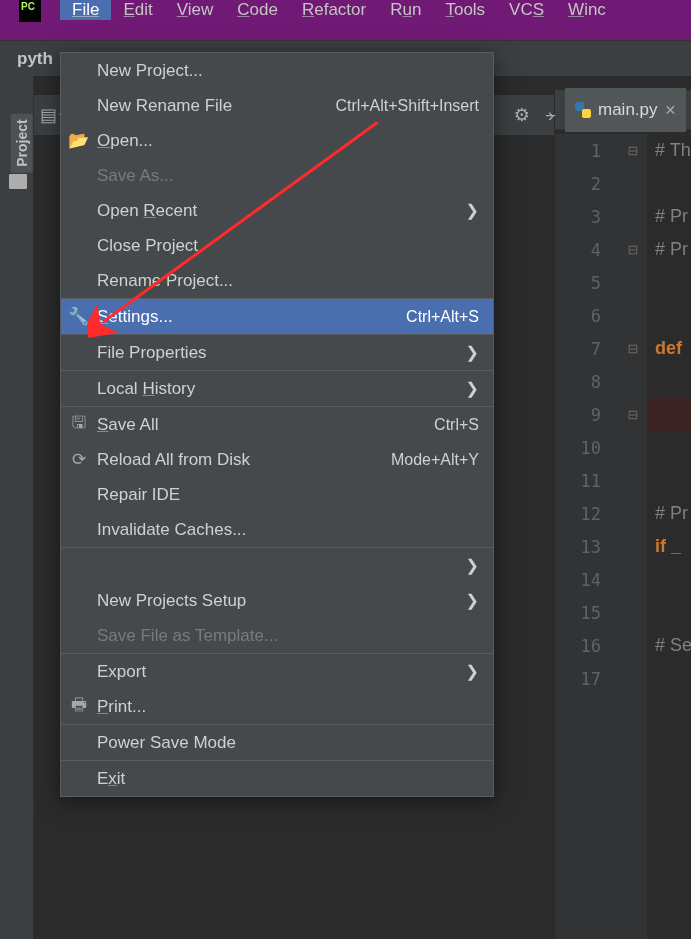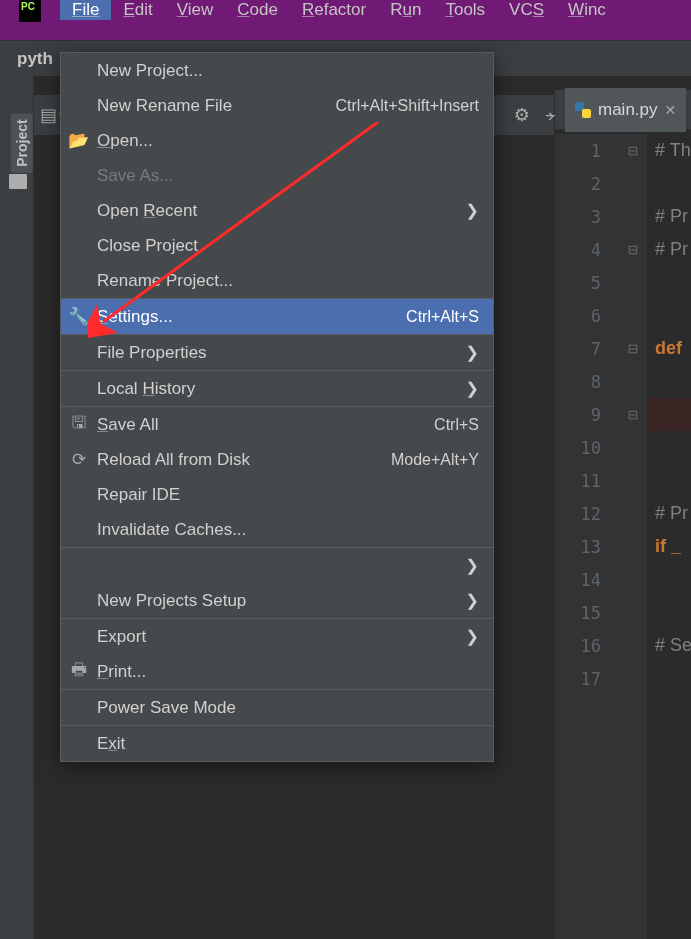--- a/index.html
+++ b/index.html
@@ -418,20 +418,23 @@
     <div class="dd-item">
       <span>Invalidate Caches...</span>
     </div>
     <div class="dd-sep"></div>
     <div class="dd-item">
       <span class="subarrow">❯</span>
     </div>
     <div class="dd-item">
       <span>New Projects Setup</span>
       <span class="subarrow">❯</span>
+    </div>
+    <div class="dd-item disabled">
+      <span>Save File as Template...</span>
     </div>
     <div class="dd-sep"></div>
     <div class="dd-item">
       <span>Export</span>
       <span class="subarrow">❯</span>
     </div>
     <div class="dd-item">
       <span class="icon-slot">🖶</span>
       <span><span class="mn">P</span>rint...</span>
     </div>

